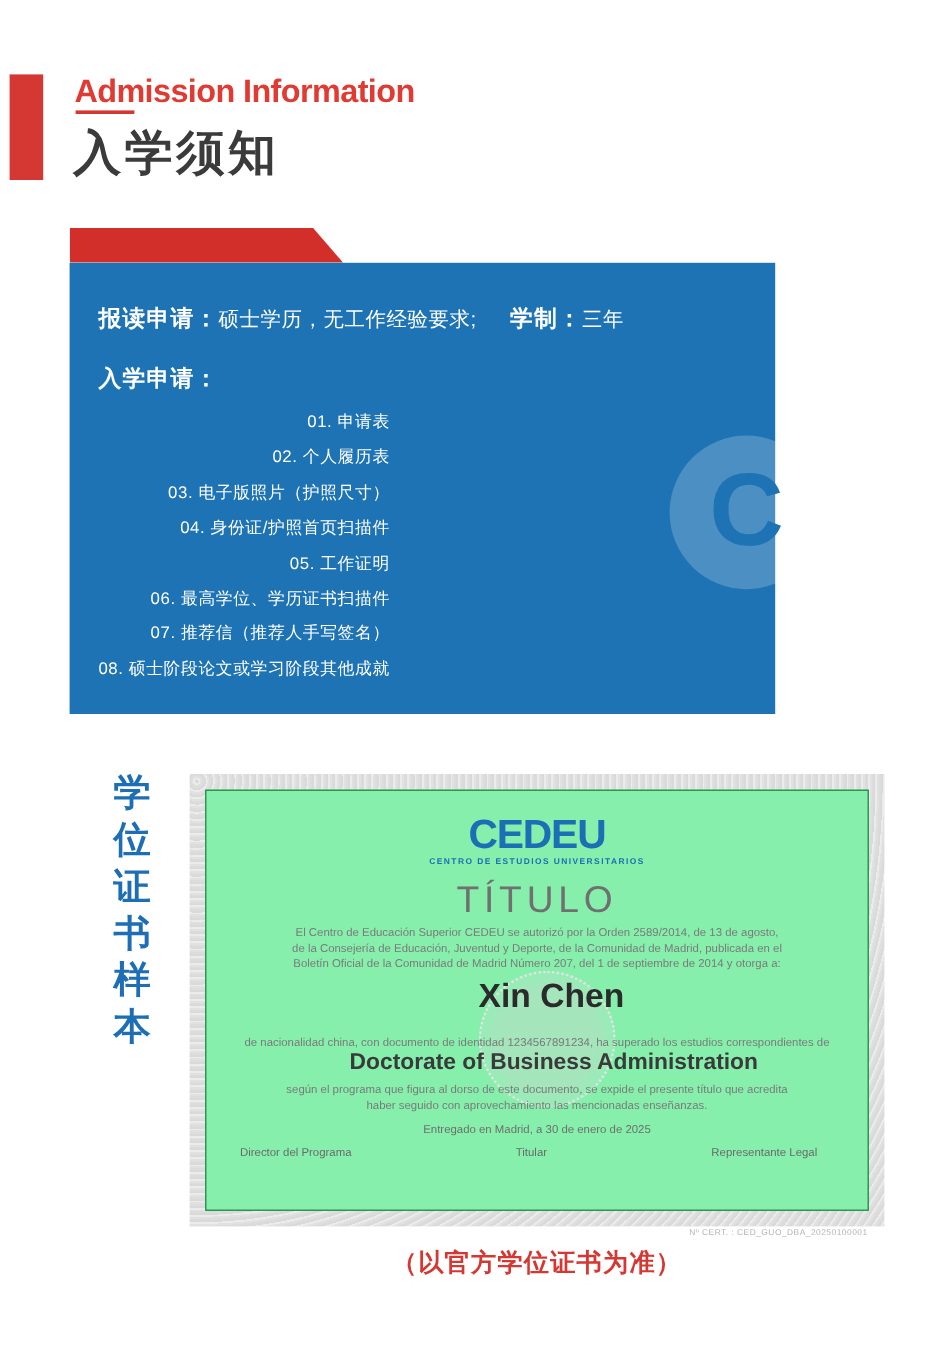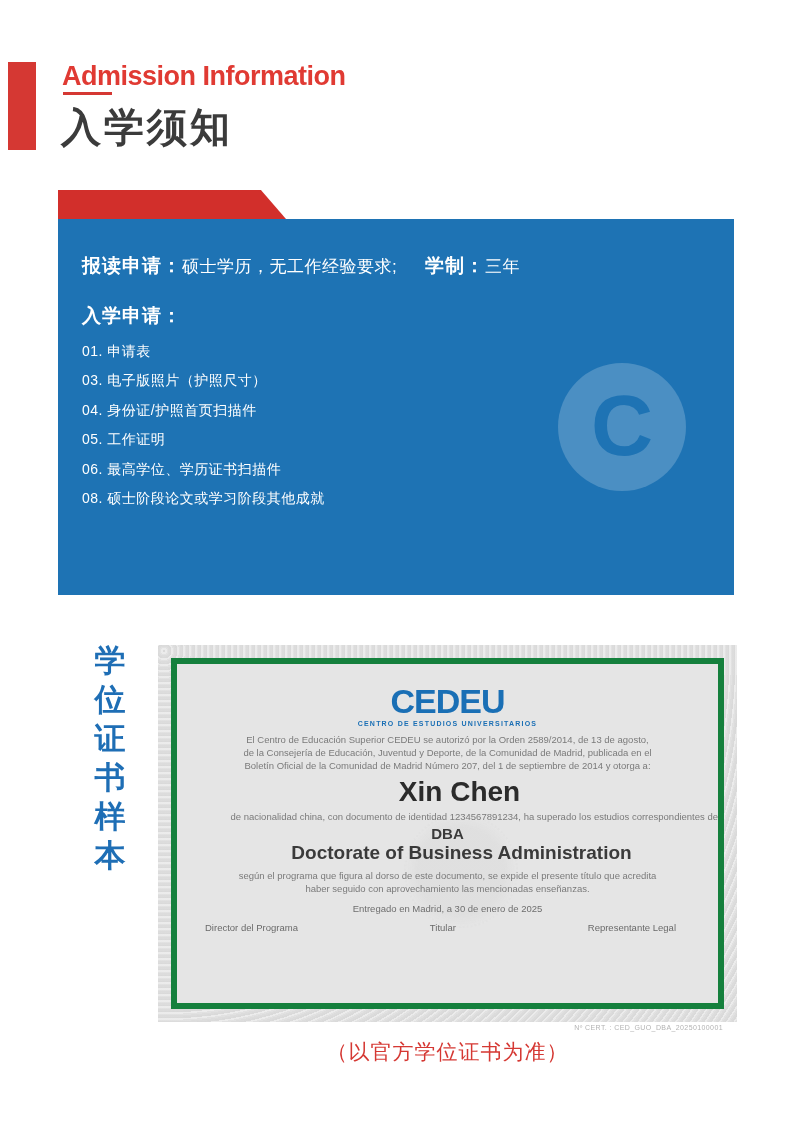--- a/index.html
+++ b/index.html
@@ -14,22 +14,22 @@
   .title-en { position:absolute; left:62px; top:61px; font-size:27px; font-weight:700; color:#E03A33; letter-spacing:-0.5px; }
   .title-underline { position:absolute; left:63px; top:92px; width:49px; height:3px; background:#D53833; }
   .title-zh { position:absolute; left:61px; top:100px; font-size:40px; font-weight:700; color:#3B3B3B; letter-spacing:3px; }
 
   
   .red-trapezoid {
     position:absolute; left:58px; top:190px; width:228px; height:29px; background:#D22F2B;
     clip-path:polygon(0 0, 89% 0, 100% 100%, 0 100%);
   }
   .info-panel {
-    position:absolute; left:58px; top:219px; width:676px; height:376px;
-    background:#1E73B4; color:#ffffff;
+    position:absolute; left:58px; top:219px; width:588px; height:376px;
+    background:#1E73B4; color:#ffffff;text-align:right;
   }
   .panel-row1 { position:absolute; left:24px; top:34px; }
   .panel-row1 .lbl, .duration .lbl { font-size:19px; font-weight:700; letter-spacing:1px; }
   .panel-row1 .val, .duration .val { font-size:17px; font-weight:400; letter-spacing:0.5px; }
   .duration { position:absolute; left:367px; top:34px; }
   .req-title { position:absolute; left:24px; top:84px; font-size:19px; font-weight:700; letter-spacing:1px; }
   .req-list { position:absolute; left:24px; top:118px; }
   .req-item { font-size:14px; line-height:29.4px; letter-spacing:0.5px; }
   .watermark {
     position:absolute; left:500px; top:144px; width:128px; height:128px; border-radius:50%;
@@ -43,45 +43,45 @@
 
   
   .certificate { position:absolute; left:158px; top:645px; width:579px; height:377px; background:#ffffff; }
   .cert-border {
     position:absolute; inset:0;
     background:
       repeating-radial-gradient(circle at 6px 6px, #d3d3d3 0 1.5px, #e8e8e8 1.5px 3px, #dcdcdc 3px 4.5px, #d6d6d6 4.5px 6px);
     opacity:0.85;
   }
   .cert-inner {
-    position:absolute; inset:13px; background:#e5e5e5; border:6px solid #15803d;
+    position:absolute; inset:13px; background:#86efac; border:1px solid #15803d;
     padding-top:10px; text-align:center; overflow:hidden;
   }
   .cert-seal {
     position:absolute; left:227px; top:150px; width:114px; height:114px; border-radius:50%;
     border:2px dotted #e2e2e2;
     background:radial-gradient(circle, rgba(214,214,214,0.38) 0 55%, rgba(240,240,240,0.12) 75%);
     z-index:0;
   }
   .cert-content { position:relative; z-index:1; }
   .logo-main { font-size:34px; font-weight:900; color:#1A6FB5; letter-spacing:-1px; line-height:34px; margin-top:10px; }
   .logo-sub { font-size:7px; font-weight:700; color:#1A6FB5; letter-spacing:1.2px; margin-top:2px; }
   .cert-title { font-size:31px; font-weight:400; color:#707070; letter-spacing:4px; margin-top:12px; line-height:31px; }
   .cert-inst { font-size:11.5px; font-weight:700; color:#4E4E4E; margin-top:12px; }
   .cert-intro { margin-top:6px; font-size:9.5px; line-height:13px; color:#7A7A7A; }
   .cert-recipient { font-size:28px; font-weight:700; color:#2B2B2B; margin-top:6px; line-height:28px;padding-left:24px; }
-  .cert-identity { font-size:9.5px; color:#7A7A7A; margin-top:5px;text-align:right; }
+  .cert-identity { font-size:9.5px; color:#7A7A7A; margin-top:20px; }
   .cert-degree-abbr { font-size:15px; font-weight:700; color:#3A3A3A; margin-top:3px; }
   .cert-degree-full { font-size:19px; font-weight:700; color:#3A3A3A; line-height:22px;padding-left:28px; }
   .cert-closing { margin-top:5px; font-size:9.5px; line-height:13px; color:#7A7A7A; }
   .cert-date { font-size:9.5px; color:#6E6E6E; margin-top:8px; }
   .cert-roles { display:flex; justify-content:space-between; padding:0 42px 0 28px; margin-top:8px; font-size:9.5px; color:#6A6A6A; }
 
   .cert-number { position:absolute; top:1024px; left:158px; width:565px; text-align:right; font-size:7px; color:#b3b3b3; letter-spacing:0.4px; }
-  .disclaimer { position:absolute; top:1038px; left:158px; width:579px; text-align:center; font-size:21px; font-weight:400; color:#D53833; letter-spacing:1px; }
+  .disclaimer { position:absolute; top:1038px; left:158px; width:579px; text-align:center; font-size:21px; font-weight:700; color:#D53833; letter-spacing:1px; }
 </style>
 </head>
 <body>
 
 <div class="red-block"></div>
 <div class="title-en">Admission Information</div>
 <div class="title-underline"></div>
 <div class="title-zh">入学须知</div>
 
 <div class="red-trapezoid"></div>
@@ -89,24 +89,26 @@
 <section class="info-panel">
   <div class="panel-row1">
     <span class="lbl">报读申请：</span><span class="val">硕士学历，无工作经验要求;</span>
   </div>
   <div class="duration">
     <span class="lbl">学制：</span><span class="val">三年</span>
   </div>
   <div class="req-title">入学申请：</div>
   <div class="req-list">
     <div class="req-item">01. 申请表</div>
+    <div class="req-item">02. 个人履历表</div>
     <div class="req-item">03. 电子版照片（护照尺寸）</div>
     <div class="req-item">04. 身份证/护照首页扫描件</div>
     <div class="req-item">05. 工作证明</div>
     <div class="req-item">06. 最高学位、学历证书扫描件</div>
+    <div class="req-item">07. 推荐信（推荐人手写签名）</div>
     <div class="req-item">08. 硕士阶段论文或学习阶段其他成就</div>
   </div>
   <div class="watermark">
     <span class="wm-letter">C</span>
   </div>
 </section>
 
 <aside class="vertical-label">
   <span class="v-char">学</span>
   <span class="v-char">位</span>
@@ -116,28 +118,28 @@
   <span class="v-char">本</span>
 </aside>
 
 <section class="certificate">
   <div class="cert-border"></div>
   <div class="cert-inner">
     <div class="cert-seal"></div>
     <div class="cert-content">
       <div class="logo-main">CEDEU</div>
       <div class="logo-sub">CENTRO DE ESTUDIOS UNIVERSITARIOS</div>
+      <div class="cert-title">TÍTULO</div>
       <div class="cert-intro">
         <div>El Centro de Educación Superior CEDEU se autorizó por la Orden 2589/2014, de 13 de agosto,</div>
         <div>de la Consejería de Educación, Juventud y Deporte, de la Comunidad de Madrid, publicada en el</div>
         <div>Boletín Oficial de la Comunidad de Madrid Número 207, del 1 de septiembre de 2014 y otorga a:</div>
       </div>
       <div class="cert-recipient">Xin Chen</div>
       <div class="cert-identity">de nacionalidad china, con documento de identidad 1234567891234, ha superado los estudios correspondientes de</div>
-      <div class="cert-degree-abbr">DBA</div>
       <div class="cert-degree-full">Doctorate of Business Administration</div>
       <div class="cert-closing">
         <div>según el programa que figura al dorso de este documento, se expide el presente título que acredita</div>
         <div>haber seguido con aprovechamiento las mencionadas enseñanzas.</div>
       </div>
       <div class="cert-date">Entregado en Madrid, a 30 de enero de 2025</div>
       <div class="cert-roles">
         <span>Director del Programa</span>
         <span>Titular</span>
         <span>Representante Legal</span>

